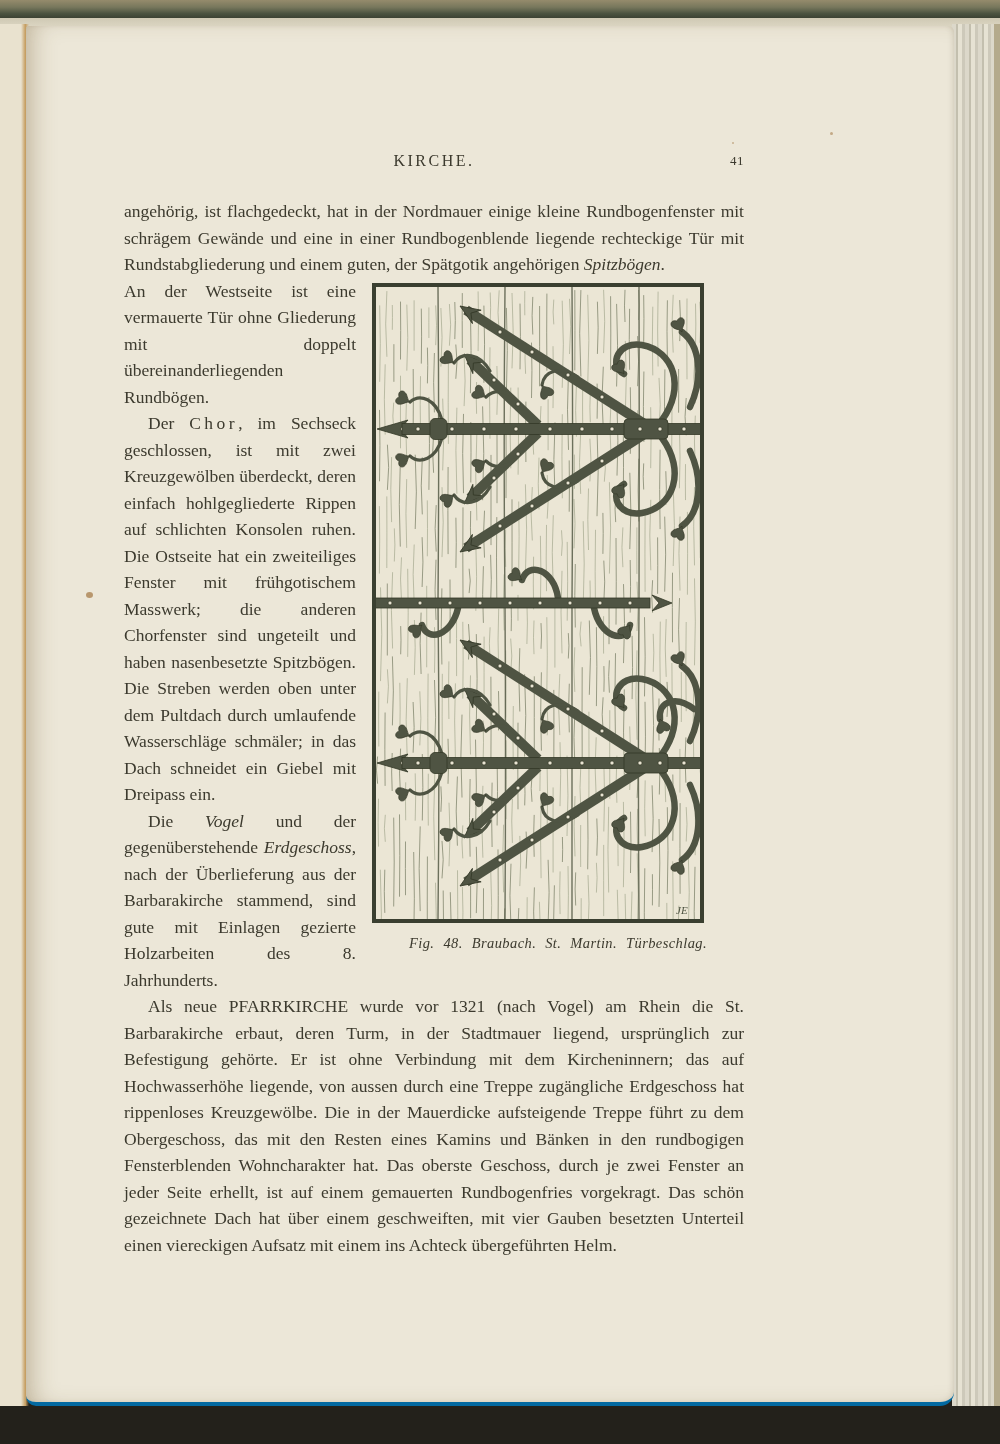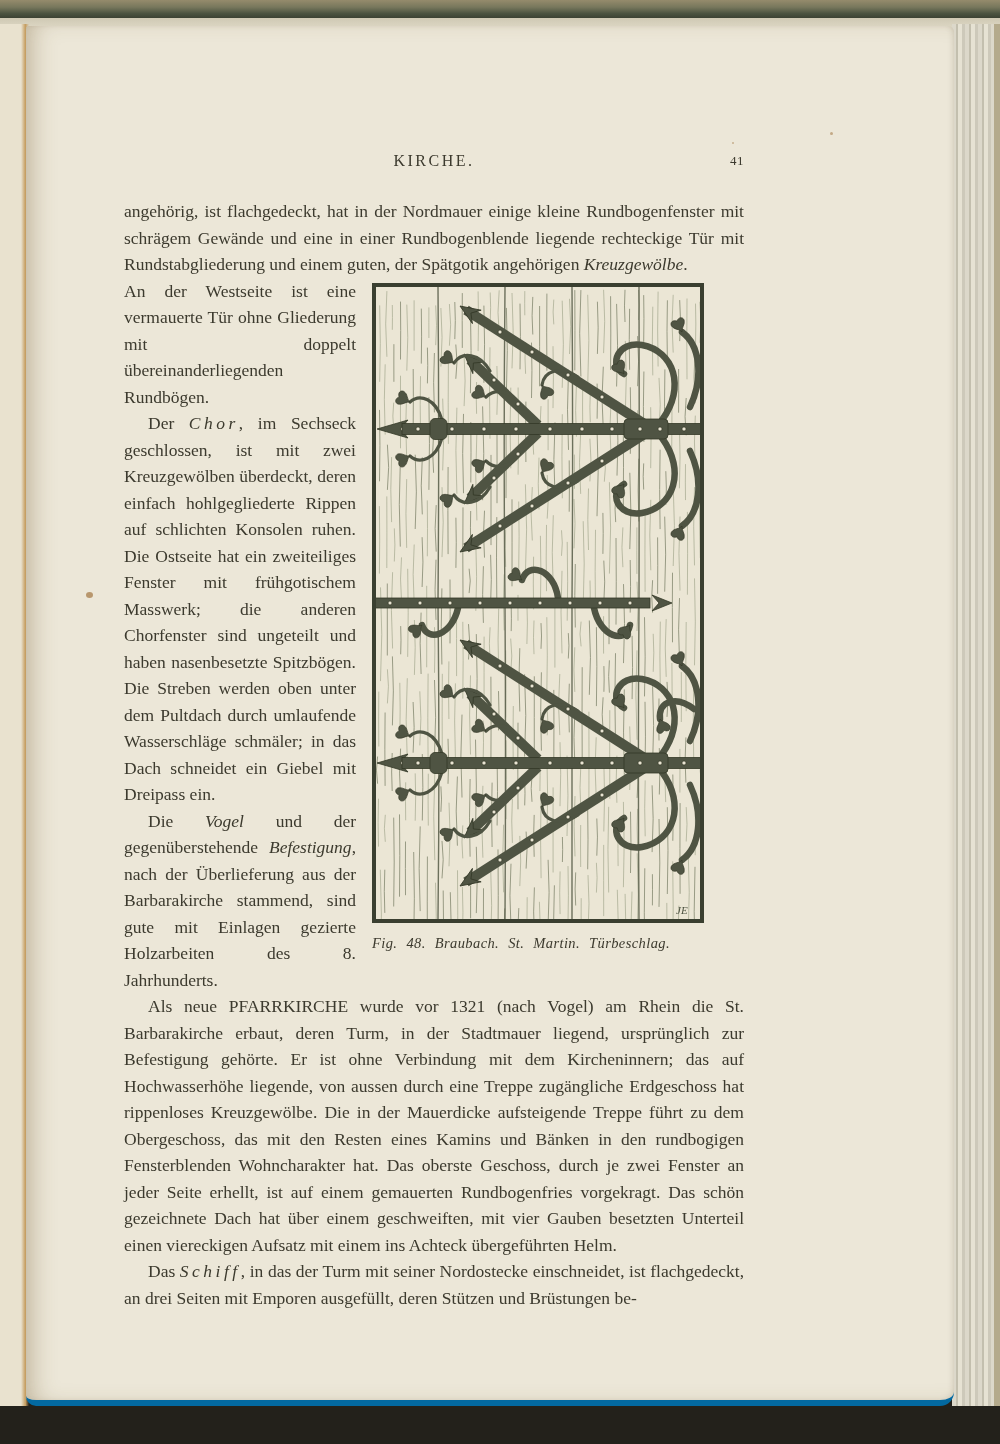--- a/index.html
+++ b/index.html
@@ -27,45 +27,45 @@
     background:#e9e2cf;
   }
   .gutter-crease{
     position:absolute;left:21px;top:24px;width:8px;height:1382px;
     background:linear-gradient(90deg,rgba(0,0,0,0) 0%,#c59d60 55%,rgba(0,0,0,0) 100%);
   }
   .page-sheet{
     position:absolute;left:26px;top:26px;width:928px;height:1380px;
     background:#ece7d8;
     border-radius:3px 6px 14px 10px;
-    border-bottom:6px solid #0369a1;
+    border-bottom:4px solid #0369a1;
     box-shadow:inset 16px 0 26px -12px rgba(110,85,40,.38), inset -3px 0 6px -3px rgba(90,80,50,.25);
     box-sizing:border-box;
   }
   
   .running-head{
     position:relative;width:620px;margin:126px 0 0 98px;text-align:center;
     color:#3c3a2e;height:22px;
   }
   .rh-title{font-size:16px;letter-spacing:2.5px;}
   .rh-page{position:absolute;right:0;top:1px;font-size:13px;letter-spacing:.5px;}
   .text-block{
     width:620px;margin:24px 0 0 98px;
     font-size:17.5px;line-height:26.5px;text-align:justify;color:#3c3a2e;
   }
   .para{margin:0;}
   .ind{text-indent:24px;}
   .it{font-style:italic;}
-  .sperr{letter-spacing:3.5px;font-style:italic;}
+  .sperr{letter-spacing:3.5px;}
   .fig{
     float:right;width:372px;margin:5px 0 8px 16px;
   }
   .fig svg{display:block;}
   .fig-caption{
-    margin-top:7px;text-align:left;font-style:italic;font-size:14.5px;
+    margin-top:7px;text-align:center;font-style:italic;font-size:14.5px;
     word-spacing:5px;letter-spacing:.4px;color:#3c3a2e;
   }
   .speck{position:absolute;border-radius:50%;background:#9c6b34;}
   
   .fig-bg{fill:#ebe6d5;}
   .fig-border{fill:none;stroke:#3a3f30;stroke-width:4;}
   .grain{stroke:#8e927a;stroke-width:.9;fill:none;}
   .g2{stroke:#a3a78e;stroke-width:.7;}
   .plank{stroke:#565b46;stroke-width:1.4;fill:none;opacity:.85;}
   .iron{fill:#4f5443;stroke:#343827;stroke-width:.8;}
@@ -87,21 +87,21 @@
 
 <div class="page-sheet">
 
   <div class="running-head">
     <span class="rh-title">KIRCHE.</span>
     <span class="rh-page">41</span>
   </div>
 
   <div class="text-block">
 
-    <p class="para"><span>angehörig, ist flachgedeckt, hat in der Nordmauer einige kleine Rundbogenfenster mit schrägem Gewände und eine in einer Rundbogenblende liegende rechteckige Tür mit Rundstabgliederung und einem guten, der Spätgotik angehörigen </span><span class="it">Kreuzgewölbe</span><span>.</span></p>
+    <p class="para"><span>angehörig, ist flachgedeckt, hat in der Nordmauer einige kleine Rundbogenfenster mit schrägem Gewände und eine in einer Rundbogenblende liegende rechteckige Tür mit Rundstabgliederung und einem guten, der Spätgotik angehörigen </span><span class="it">Spitzbögen</span><span>.</span></p>
 
     <figure class="fig">
       <svg width="332" height="640" viewBox="0 0 332 640">
         <defs>
           <path id="tip" class="iron" d="M0,0 L20,-8 L13,0 L20,8 Z"></path>
           <path id="leaf" class="leafp" d="M0,0 C1,-4 6,-5 7,-10 C7,-14 3,-15 0,-12 C-3,-15 -7,-14 -7,-10 C-6,-5 -1,-4 0,0 Z"></path>
           <clipPath id="clip">
               <rect x="4" y="4" width="324" height="632"></rect>
             </clipPath>
           <g id="fan">
@@ -590,24 +590,23 @@
         <rect class="fig-border" x="2" y="2" width="328" height="636"></rect>
         <text class="mono" x="304" y="631">JE</text>
       </svg>
       <figcaption class="fig-caption">Fig. 48.  Braubach.  St. Martin.  Türbeschlag.</figcaption>
     </figure>
 
     <p class="para"><span>An der Westseite ist eine vermauerte Tür ohne Gliederung mit doppelt übereinanderliegenden Rundbögen.</span></p>
 
     <p class="para ind"><span>Der </span><span class="sperr">Chor</span><span>, im Sechseck geschlossen, ist mit zwei Kreuzgewölben überdeckt, deren einfach hohlgegliederte Rippen auf schlichten Konsolen ruhen. Die Ostseite hat ein zweiteiliges Fenster mit frühgotischem Masswerk; die anderen Chorfenster sind ungeteilt und haben nasenbesetzte Spitzbögen. Die Streben werden oben unter dem Pultdach durch umlaufende Wasserschläge schmäler; in das Dach schneidet ein Giebel mit Dreipass ein.</span></p>
 
-    <p class="para ind"><span>Die </span><span class="it">Vogel</span><span> und der gegenüberstehende </span><span class="it">Befestigung</span><span>, nach der Überlieferung aus der Barbarakirche stammend, sind gute mit Einlagen gezierte Holzarbeiten des 8. Jahrhunderts.</span></p>
+    <p class="para ind"><span>Die </span><span class="it">Vogel</span><span> und der gegenüberstehende </span><span class="it">Erdgeschoss</span><span>, nach der Überlieferung aus der Barbarakirche stammend, sind gute mit Einlagen gezierte Holzarbeiten des 8. Jahrhunderts.</span></p>
 
     <p class="para ind"><span>Als neue PFARRKIRCHE wurde vor 1321 (nach Vogel) am Rhein die St. Barbarakirche erbaut, deren Turm, in der Stadtmauer liegend, ursprünglich zur Befestigung gehörte. Er ist ohne Verbindung mit dem Kircheninnern; das auf Hochwasserhöhe liegende, von aussen durch eine Treppe zugängliche Erdgeschoss hat rippenloses Kreuzgewölbe. Die in der Mauerdicke aufsteigende Treppe führt zu dem Obergeschoss, das mit den Resten eines Kamins und Bänken in den rundbogigen Fensterblenden Wohncharakter hat. Das oberste Geschoss, durch je zwei Fenster an jeder Seite erhellt, ist auf einem gemauerten Rundbogenfries vorgekragt. Das schön gezeichnete Dach hat über einem geschweiften, mit vier Gauben besetzten Unterteil einen viereckigen Aufsatz mit einem ins Achteck übergeführten Helm.</span></p>
 
-    <p class="para ind"><span>Das </span><span class="sperr">Schiff</span><span>, in das der Turm mit seiner Nordostecke einschneidet, ist flachgedeckt, an drei Seiten mit Emporen ausgefüllt, deren Stützen und Brüstungen be-</span></p>
 
   </div>
 
   <div class="speck" style="left:60px;top:566px;width:7px;height:6px;opacity:.65"></div>
   <div class="speck" style="left:804px;top:106px;width:3px;height:3px;opacity:.5"></div>
   <div class="speck" style="left:706px;top:116px;width:2px;height:2px;opacity:.45"></div>
 </div>
 
 </body></html>

